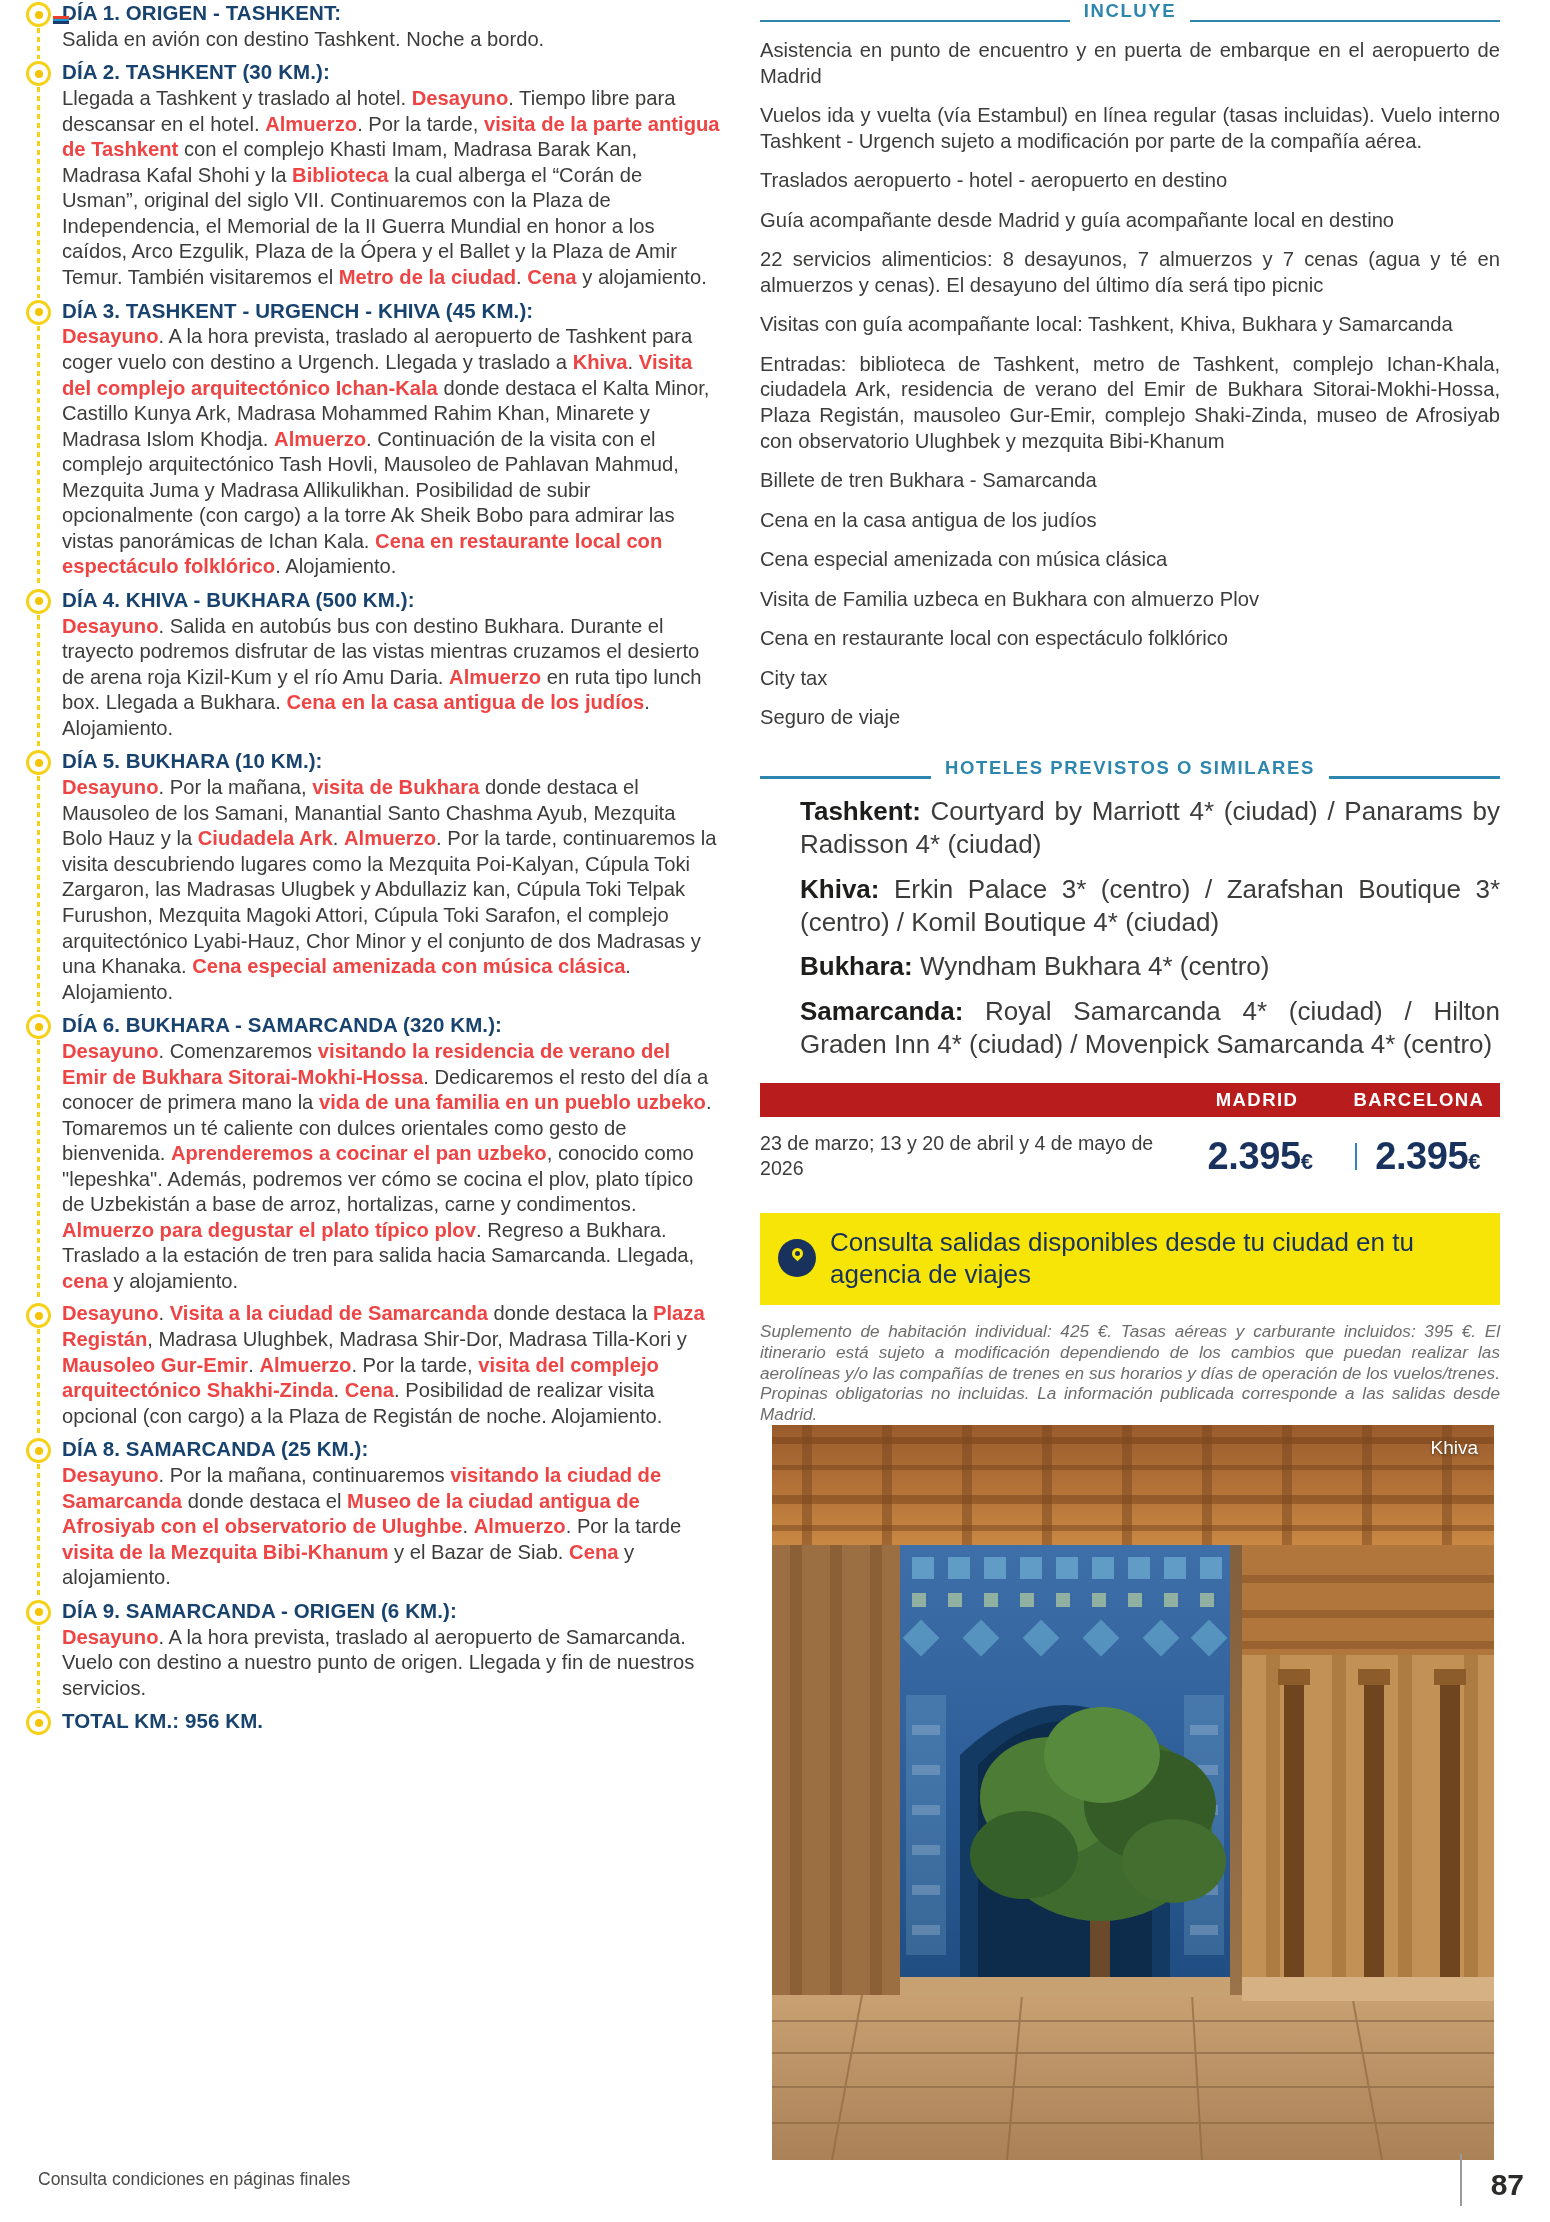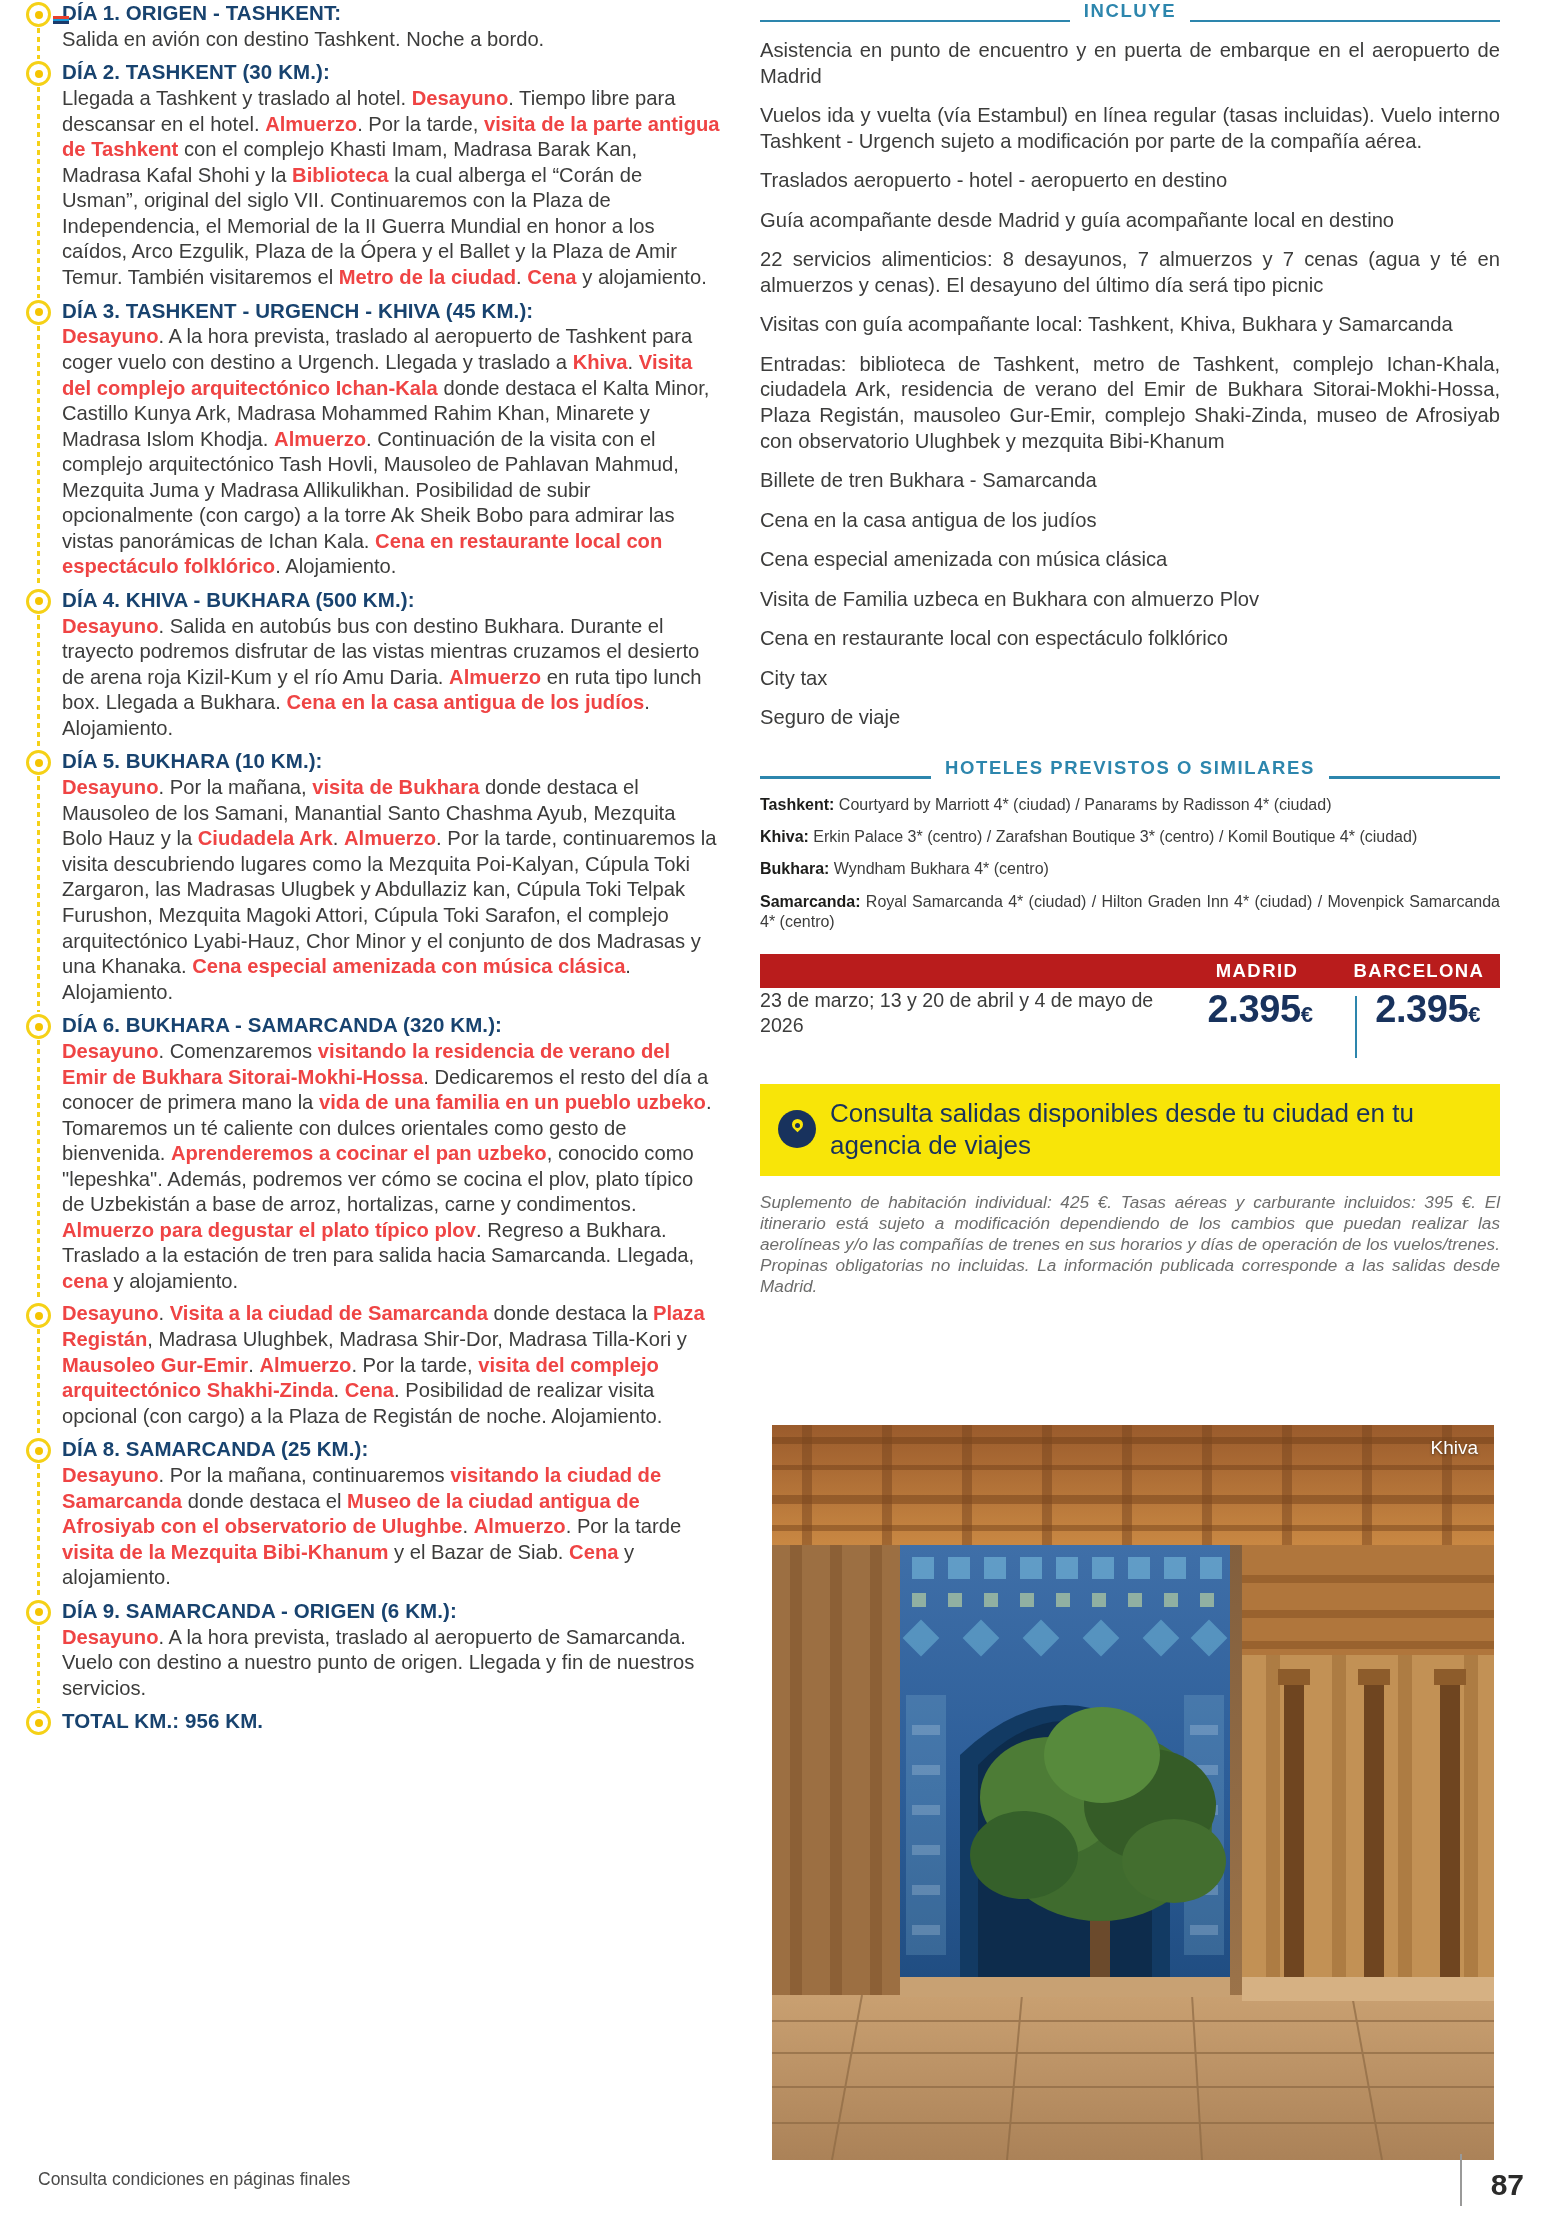--- a/index.html
+++ b/index.html
@@ -105,25 +105,26 @@
     font-size: 20.2px;
     line-height: 1.265;
     color: #3c3c3b;
     margin-bottom: 14px;
     text-align: justify;
   }
   .includes-list li:last-child { margin-bottom: 0; }
 
   .hotels { margin-top: 6px; }
   .hotels p {
-    font-size: 16px;
+    font-size: 26px;
     line-height: 1.265;
     color: #3c3c3b;
     margin-bottom: 12px;
     text-align: justify;
+    margin-left: 40px;
   }
   .hotels p b { font-weight: bold; color: #1d1d1b; }
 
   
   .price-table {
     margin-top: 22px;
     width: 100%;
   }
   .price-head {
     display: flex;
@@ -135,20 +136,21 @@
   .price-head .ph-city {
     width: 162px;
     text-align: center;
     color: #ffffff;
     font-size: 18.5px;
     font-weight: bold;
     letter-spacing: 1.4px;
   }
   .price-body {
     display: flex;
+    align-items: center;
     min-height: 78px;
     gap: 23px;
   }
   .price-dates {
     flex: 1 1 auto;
     font-size: 19.6px;
     line-height: 1.28;
     color: #3c3c3b;
     padding-right: 10px;
   }

